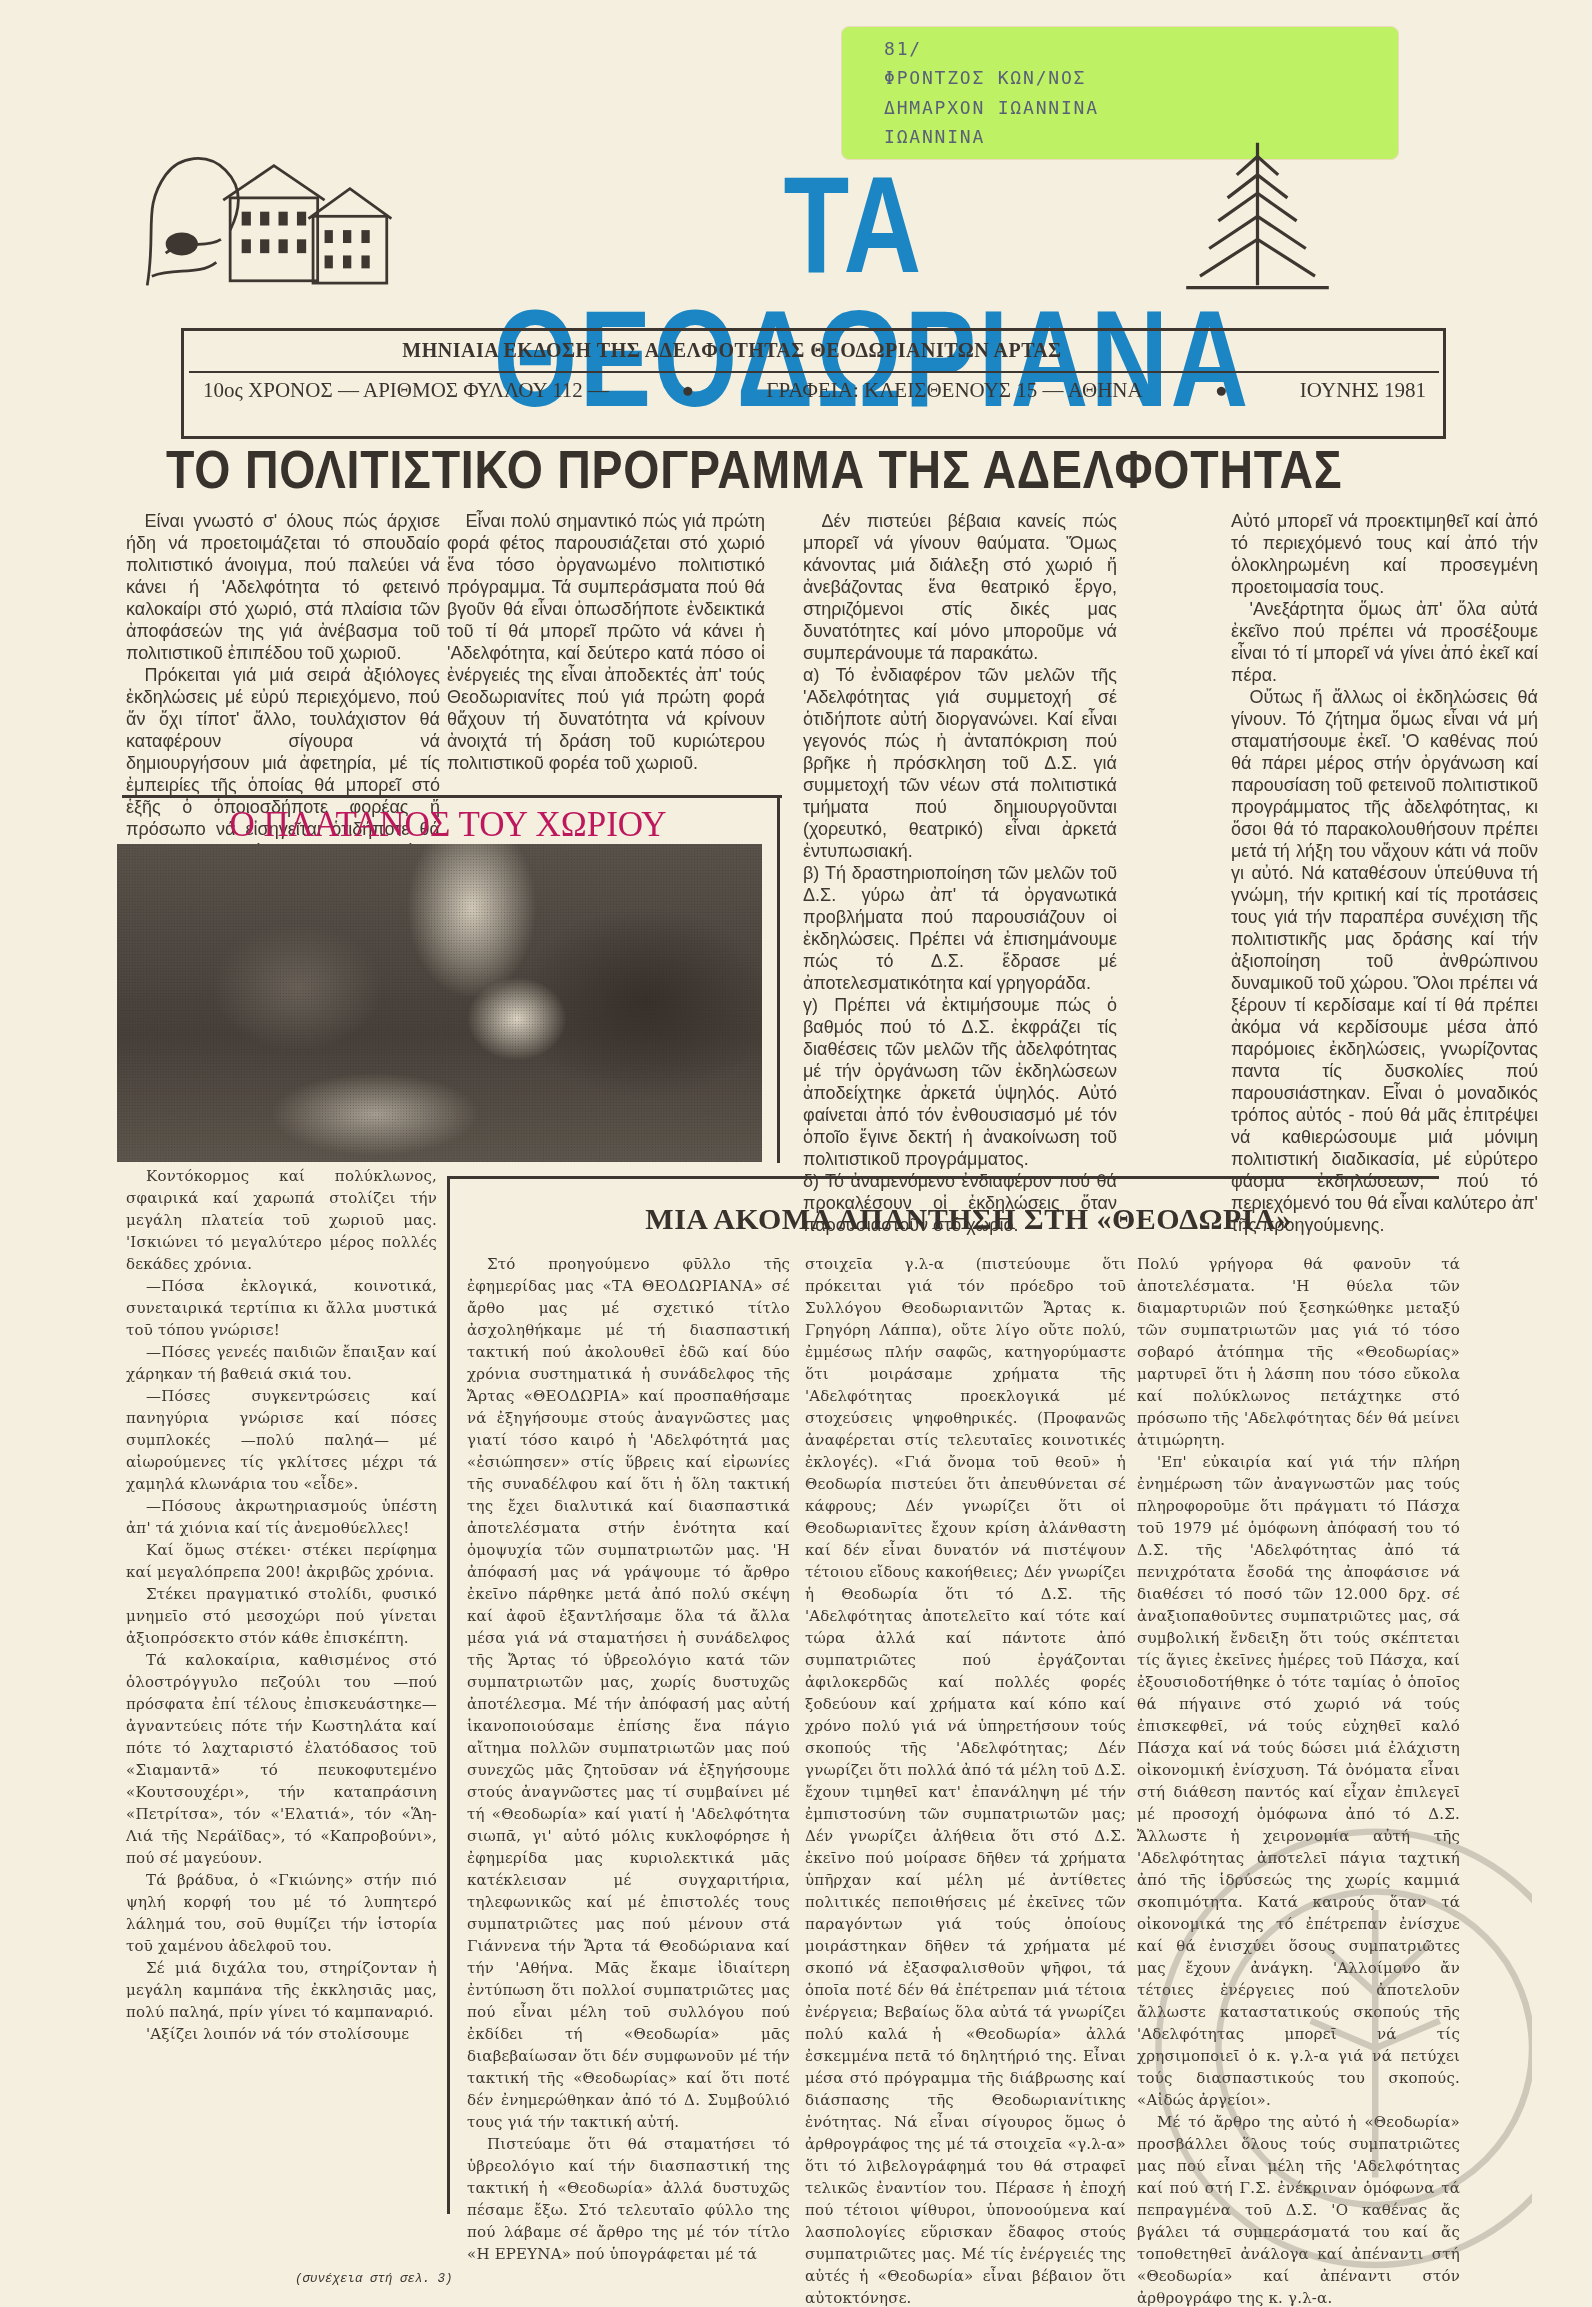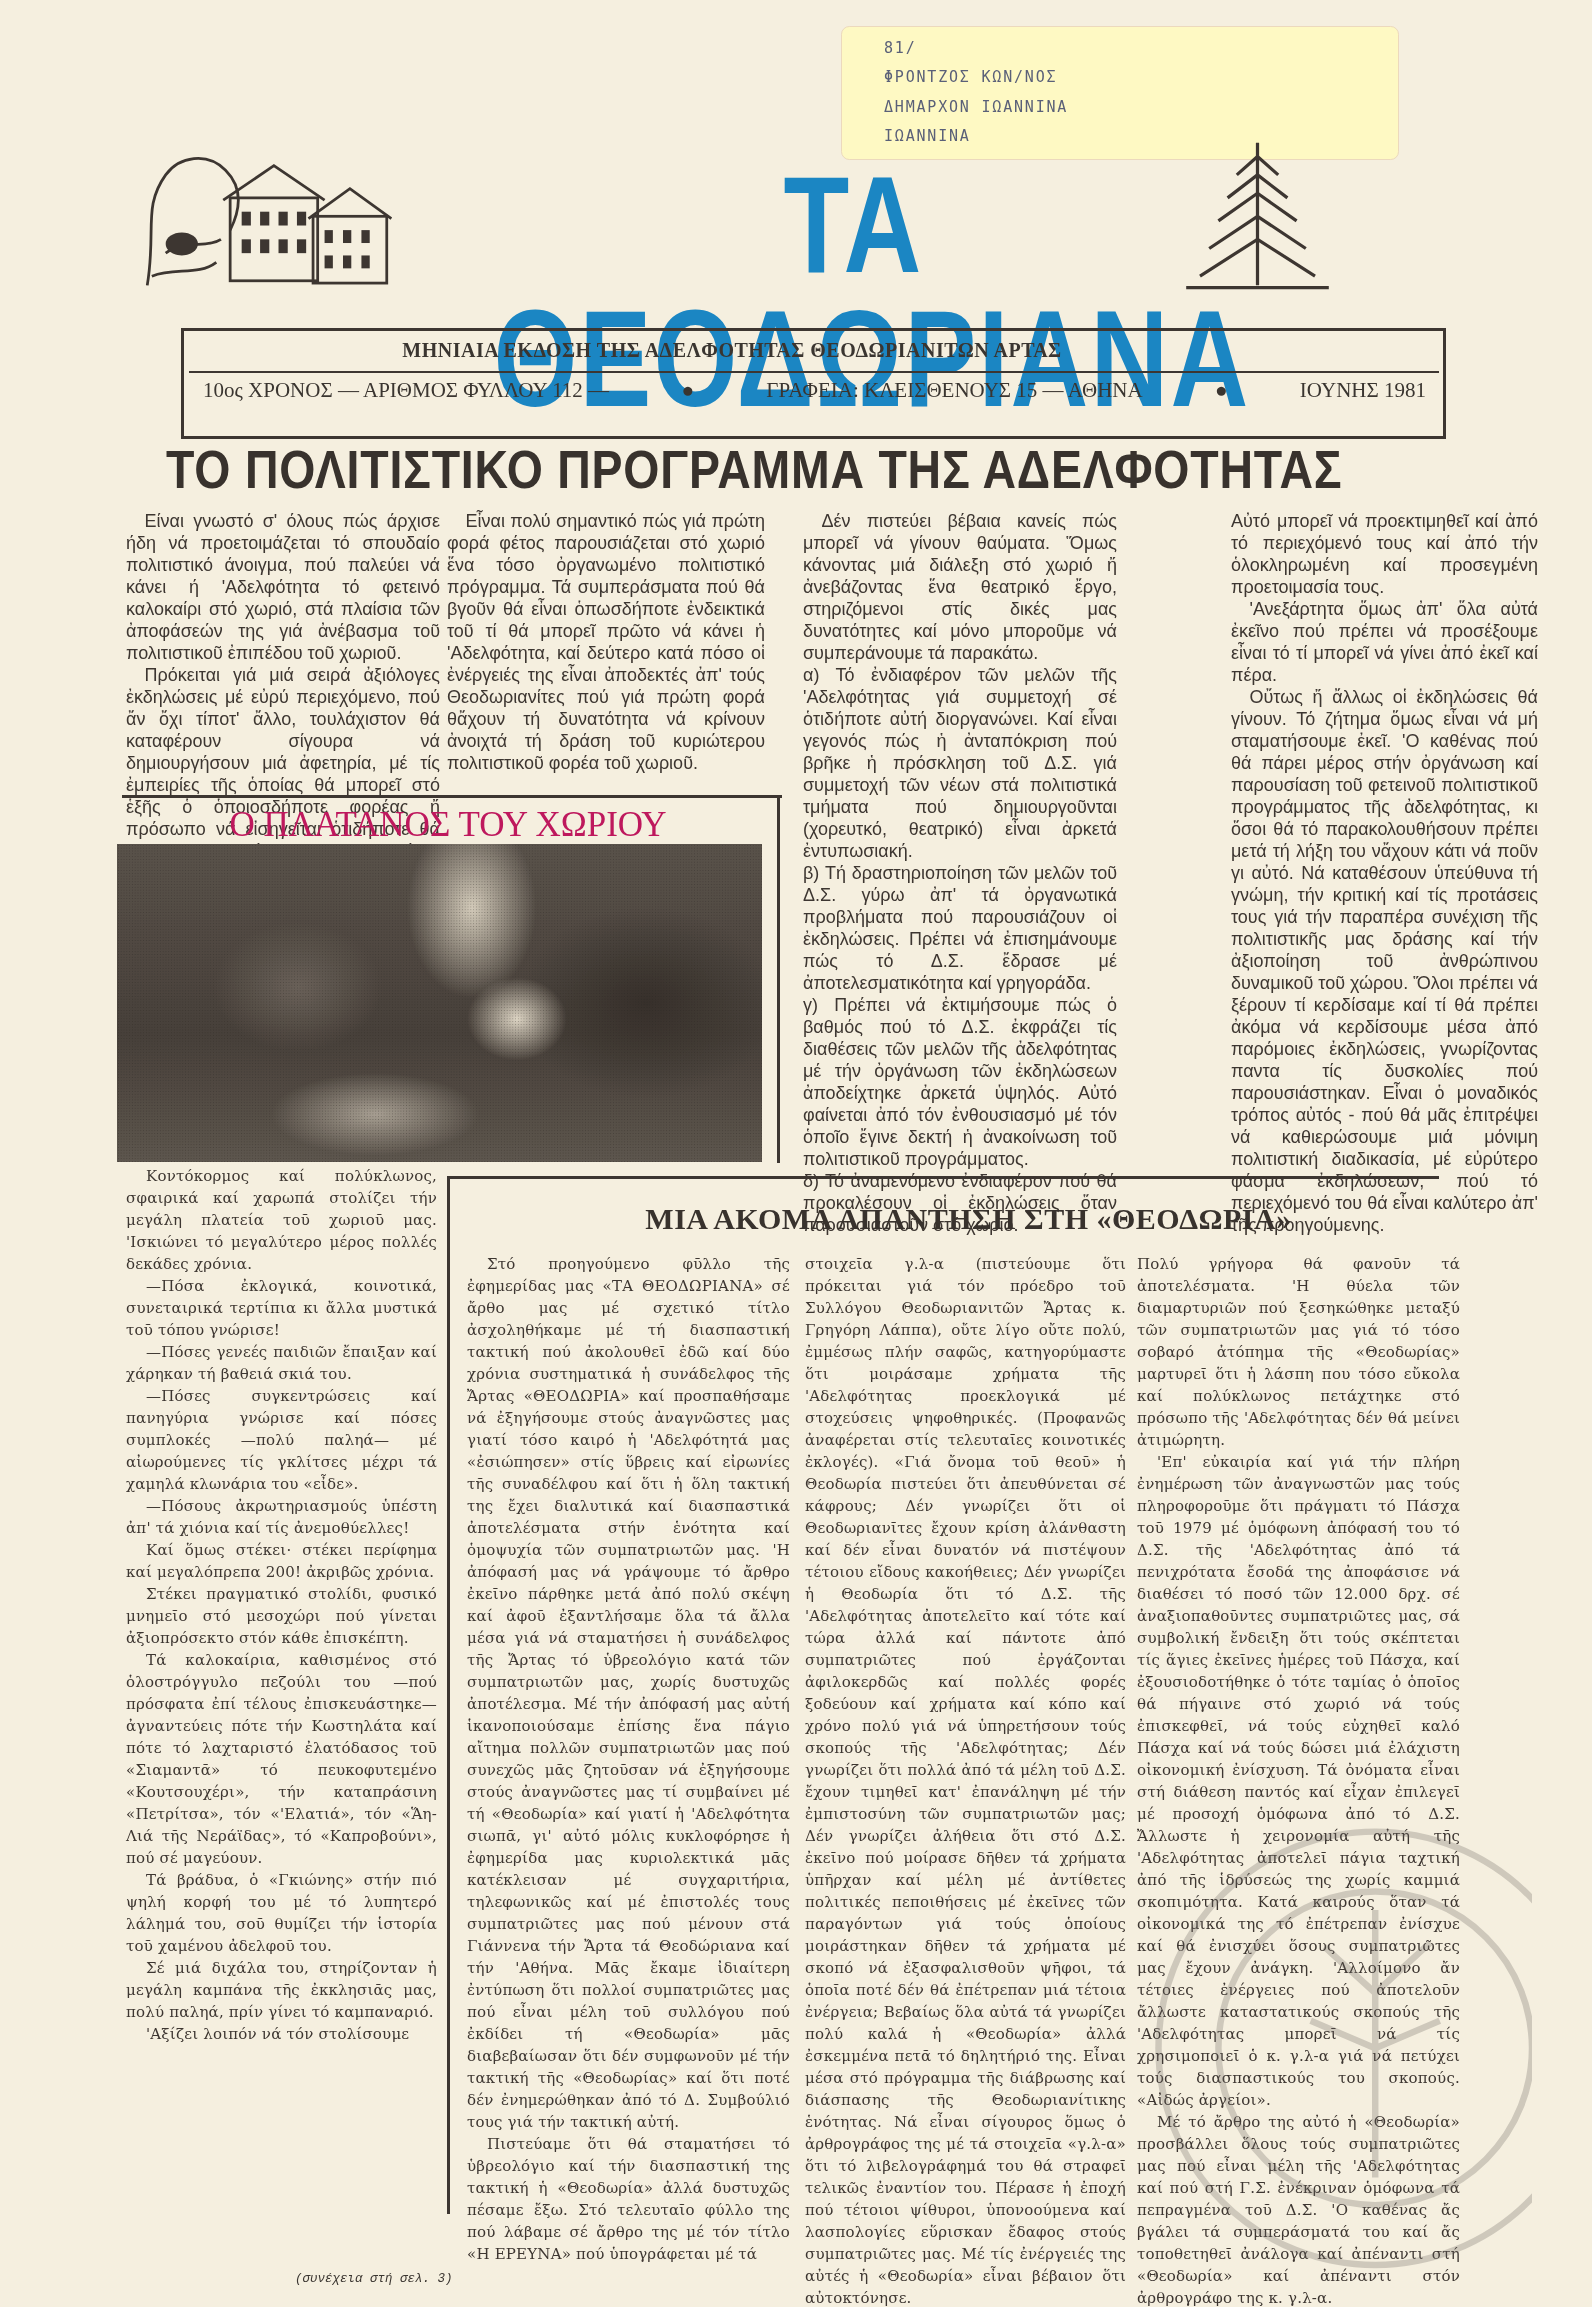--- a/index.html
+++ b/index.html
@@ -8,23 +8,23 @@
     background: #f5efdf;
     position: relative; overflow: hidden;
     color: #3a3530;
     font-family: "Liberation Sans", sans-serif;
   }
   .abs { position: absolute; }
 
   
   #label {
     left: 841px; top: 26px; width: 558px; height: 134px;
-    background: #fef9c3; border: 0.9px solid #ecd9bd; border-radius: 8.3px;
+    background: #bef264; border: 0.9px solid #ecd9bd; border-radius: 8.3px;
     font-family: "DejaVu Sans Mono", monospace; color: #5a6078;
-    font-size: 15px; line-height: 29.5px; letter-spacing: 1.8px;
+    font-size: 18px; line-height: 29.5px; letter-spacing: 1.8px;
     padding: 6.5px 0 0 42px; box-sizing: border-box;
   }
   #label div { white-space: pre; }
 
   
   #masthead-title {
     left: 392px; top: 157px; width: 923px; height: 134px;
     color: #1b86c3; font-family: "Liberation Sans", sans-serif;
     font-weight: bold; font-size: 138px; line-height: 134px;
     text-align: center; letter-spacing: 2.8px;

